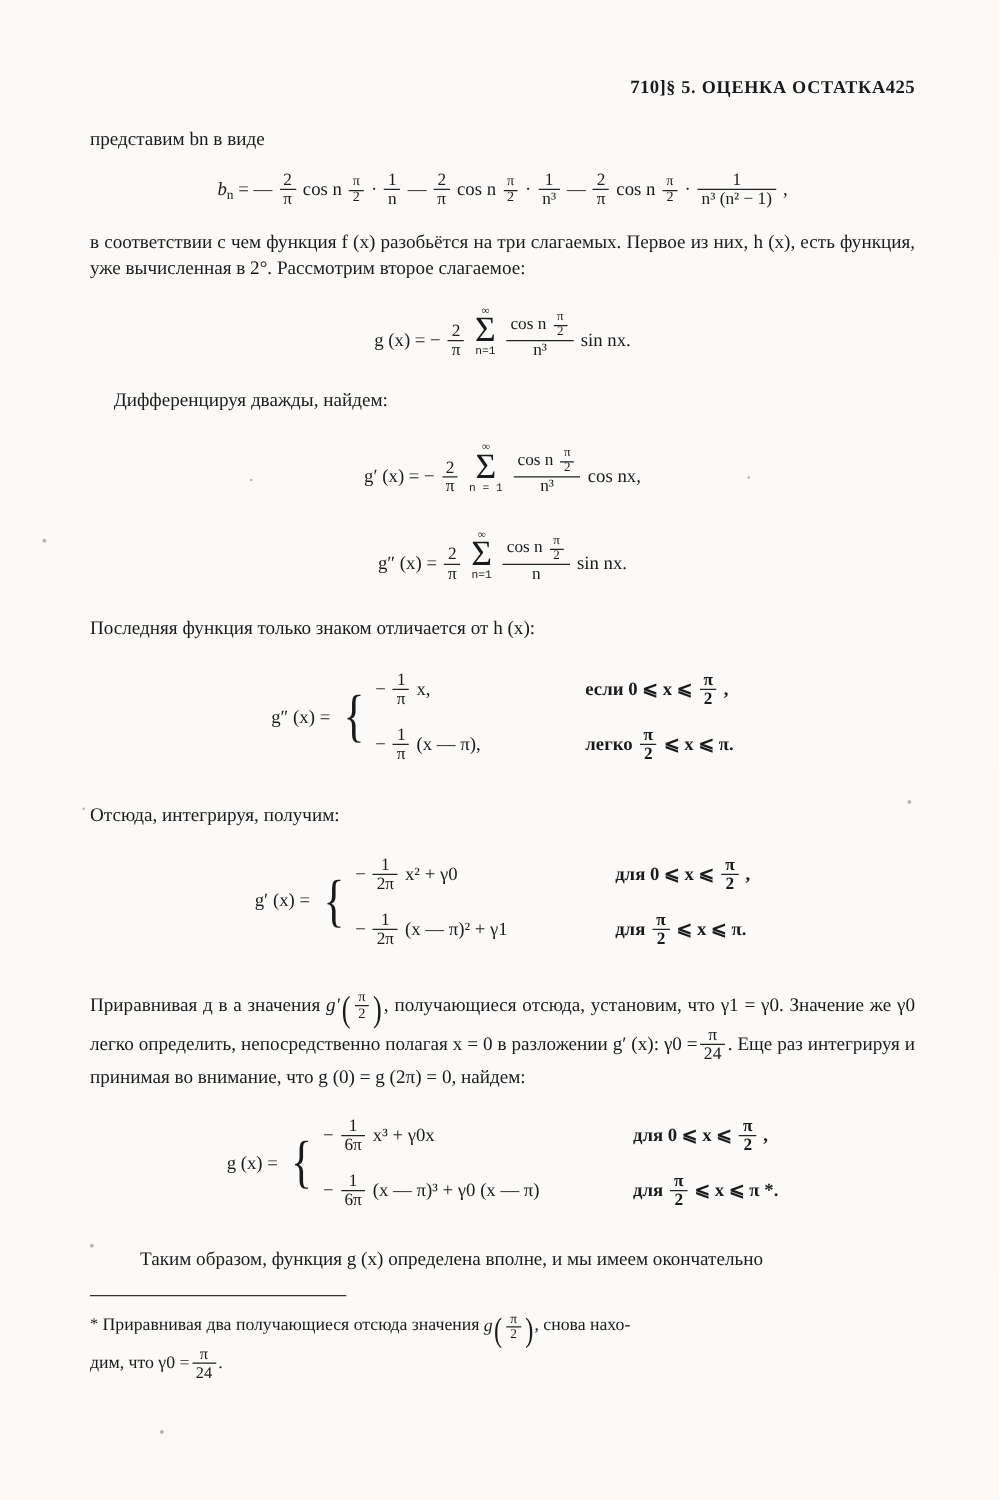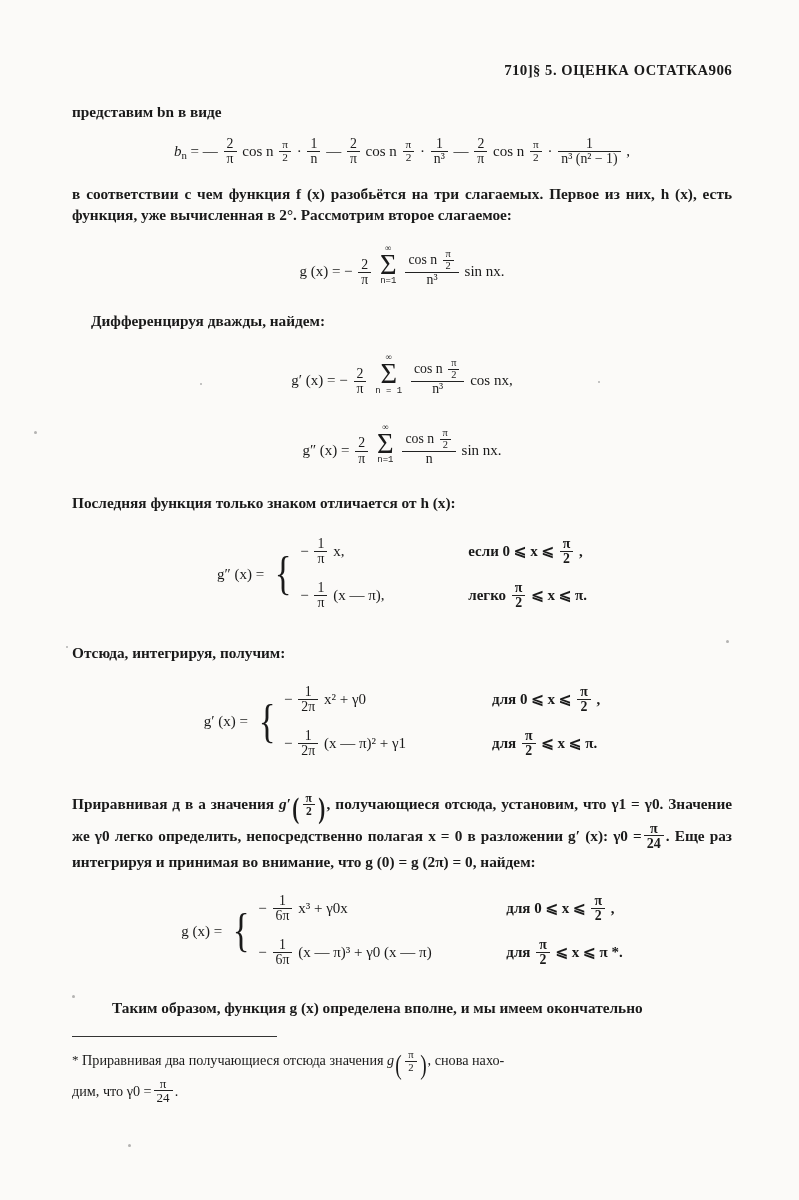--- a/index.html
+++ b/index.html
@@ -44,21 +44,20 @@
   }
   .header .folio-right { font-size: 15px; }
 
   
   p.body-text {
     font-size: 15.3px;
     line-height: 1.42;
     margin: 11px 0;
     text-align: justify;
     text-justify: inter-word;
-    font-weight: bold;
   }
 
   
   .math-block {
     text-align: center;
     margin: 14px 0 16px 0;
     font-size: 15px;
   }
   .math {
     font-family: "Liberation Serif", serif;
@@ -165,21 +164,21 @@
   <div class="speck" style="left:128px;top:1144px;width:3px;height:3px;"></div>
   <div class="speck" style="left:726px;top:640px;width:3px;height:3px;"></div>
   <div class="speck" style="left:598px;top:381px;width:2px;height:2px;"></div>
   <div class="speck" style="left:200px;top:383px;width:2px;height:2px;"></div>
 
   <div class="content">
 
     <div class="header">
       <span class="folio-left">710]</span>
       <span class="running-title">§ 5. ОЦЕНКА ОСТАТКА</span>
-      <span class="folio-right">906</span>
+      <span class="folio-right">425</span>
     </div>
 
     <p class="body-text">представим bn в виде</p>
 
     <div class="math-block">
       <span class="math">
         <i class="v">b</i><span class="sub rm">n</span> <span class="rm">= —</span>
         <span class="frac"><span class="num">2</span><span class="den">π</span></span>
         <span>cos n</span>
         <span class="frac small"><span class="num">π</span><span class="den">2</span></span>

